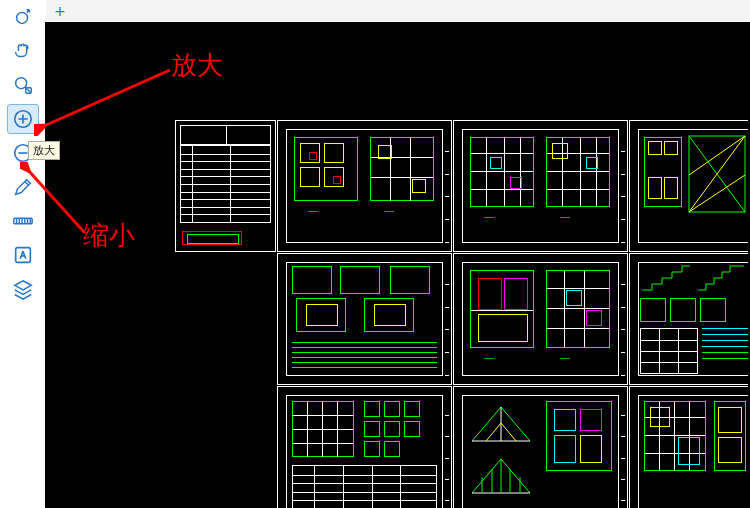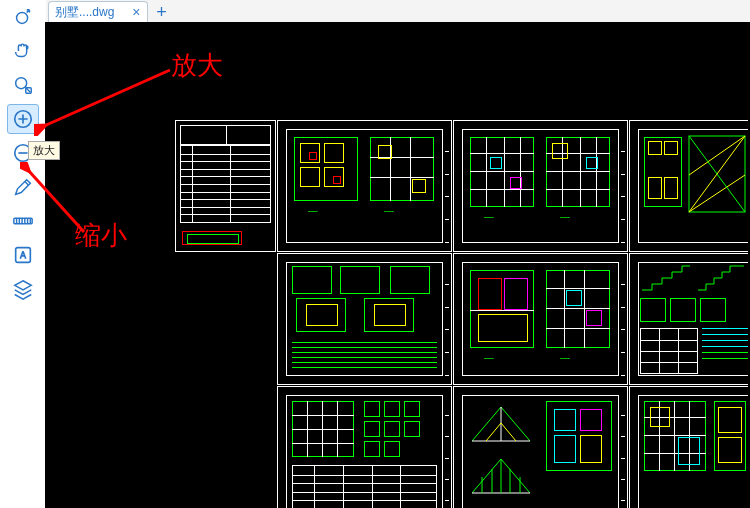--- a/index.html
+++ b/index.html
@@ -85,24 +85,20 @@
   <div class="tool">
     <svg viewBox="0 0 24 24" fill="none" stroke="#2a77c9" stroke-width="1.6">
       <path d="M12 3 l9 5 -9 5 -9 -5 z"></path>
         <path d="M3 13 l9 5 9 -5"></path>
         <path d="M3 18 l9 5 9 -5"></path>
     </svg>
   </div>
 </div>
 
 <div class="tabbar">
-  <div class="tab">
-    <span>别墅....dwg</span>
-    <span class="x">×</span>
-  </div>
   <div class="addtab">+</div>
 </div>
 
 <div class="canvas">
 
   <div class="sheet" style="left:130px;top:98px;width:99px;height:130px">
     <div style="position:absolute;left:4px;top:4px;right:4px;height:18px;border:1px solid #fff">
       <div style="position:absolute;left:50%;top:0;bottom:0;border-left:1px solid #fff"></div>
     </div>
 
@@ -389,21 +385,21 @@
       <div class="blk2" style="left:4px;top:6px;width:22px;height:24px"></div>
       <div class="blk2" style="left:4px;top:36px;width:22px;height:24px"></div>
     </div>
   </div>
 
 </div>
 
 <div class="tooltip">放大</div>
 
 <div class="anno" style="left:171px;top:48px">放大</div>
-<div class="anno" style="left:75px;top:218px">缩小</div>
+<div class="anno" style="left:83px;top:218px">缩小</div>
 
 <svg class="arrow" style="left:34px;top:66px;width:140px;height:70px" viewBox="0 0 140 70">
   <defs>
       <marker id="ah1" markerWidth="12" markerHeight="10" refX="2" refY="5" orient="auto">
         <path d="M12 0 L0 5 L12 10 z" fill="#ff0000"></path>
       </marker>
     </defs>
   <path d="M136 4 L10 60" stroke="#ff0000" stroke-width="3" fill="none" marker-end="url(#ah1)"></path>
 </svg>
 

